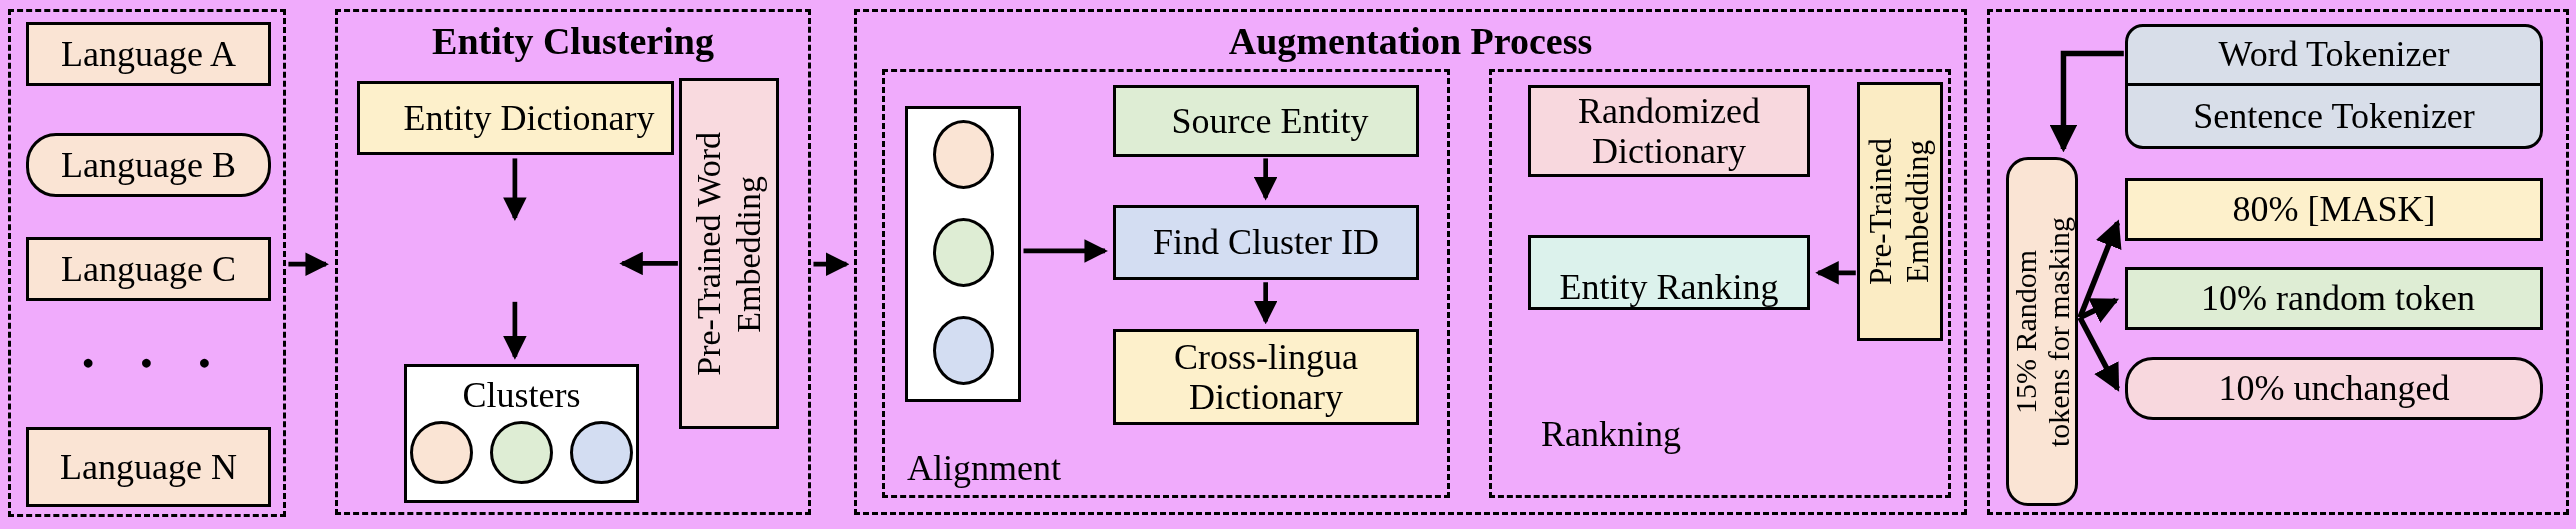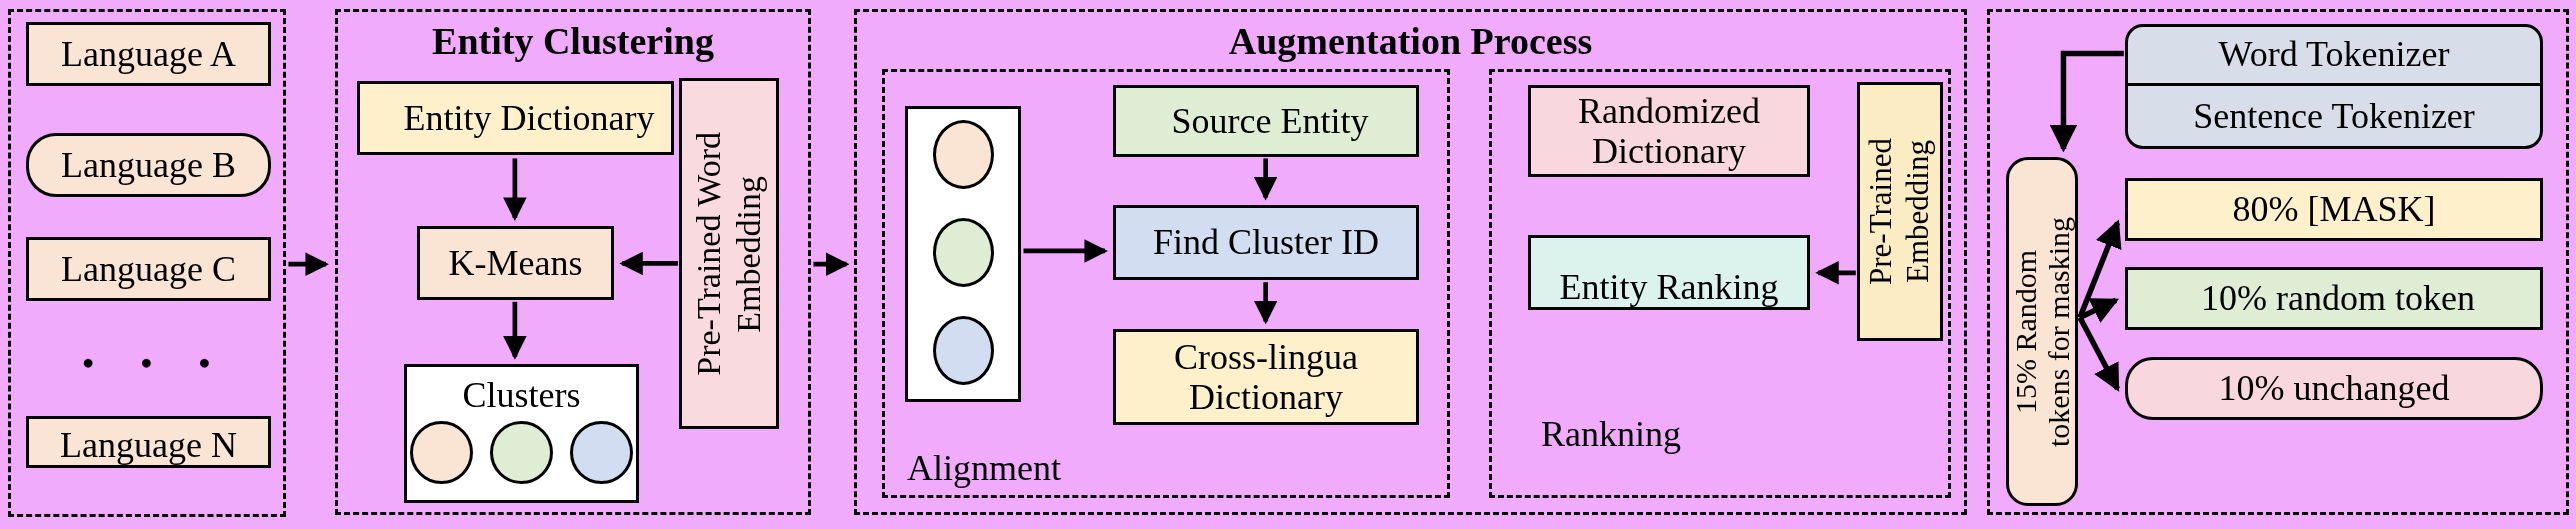--- a/index.html
+++ b/index.html
@@ -45,31 +45,28 @@
   <div class="box fill-peach" style="left:26px;top:22px;width:245px;height:64px;">
     <span>Language A</span>
   </div>
   <div class="box fill-peach" style="left:26px;top:133px;width:245px;height:64px;border-radius:30px;">
     <span>Language B</span>
   </div>
   <div class="box fill-peach" style="left:26px;top:237px;width:245px;height:64px;">
     <span>Language C</span>
   </div>
   <div class="dots" style="left:47px;top:351px;width:219px;font-size:20.4px;">● ● ●</div>
-  <div class="box fill-peach" style="left:26px;top:416px;width:245px;height:52px;align-items:flex-end;">
+  <div class="box fill-peach" style="left:26px;top:427px;width:245px;height:80px;">
     <span>Language N</span>
   </div>
 
   <div class="panel" style="left:335px;top:9.4px;width:476px;height:506px;"></div>
   <div class="title" style="left:335px;top:19px;width:476px;">Entity Clustering</div>
   <div class="box fill-yellow" style="left:357px;top:81px;width:317px;height:74px;padding-left:27px;">
     <span>Entity Dictionary</span>
-  </div>
-  <div class="box fill-peach" style="left:417px;top:226px;width:197px;height:74px;">
-    <span>K-Means</span>
   </div>
   <div class="box fill-white" style="left:404px;top:364px;width:235px;height:139px;">
     <div class="clusters-inner">
       <span>Clusters</span>
       <div class="clusters-row">
         <div class="c fill-peach"></div>
         <div class="c fill-green"></div>
         <div class="c fill-blue"></div>
       </div>
     </div>

